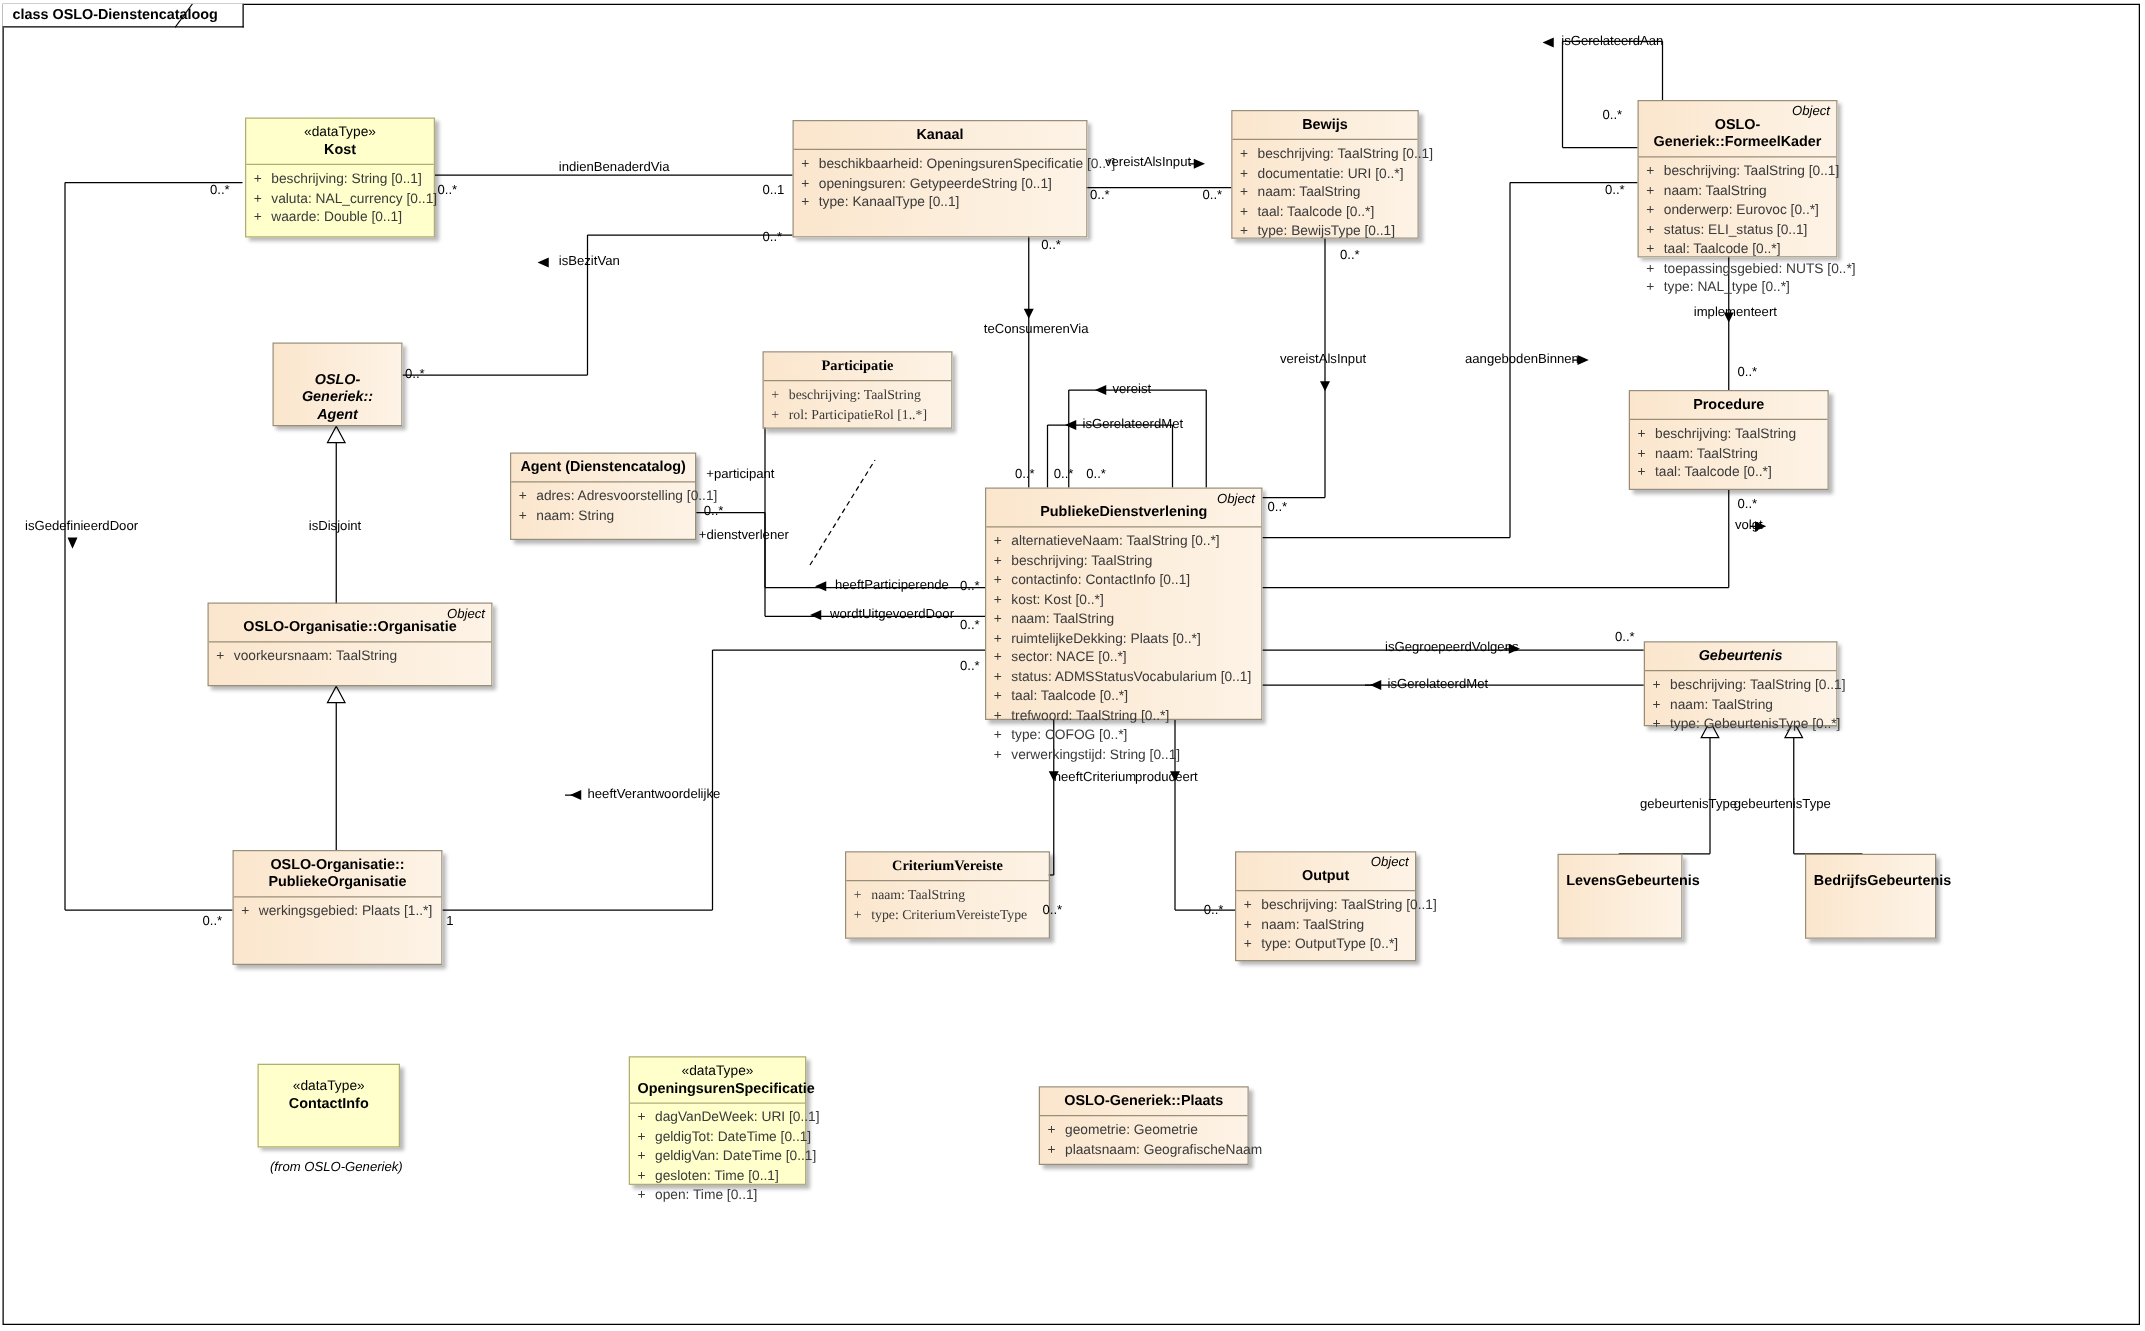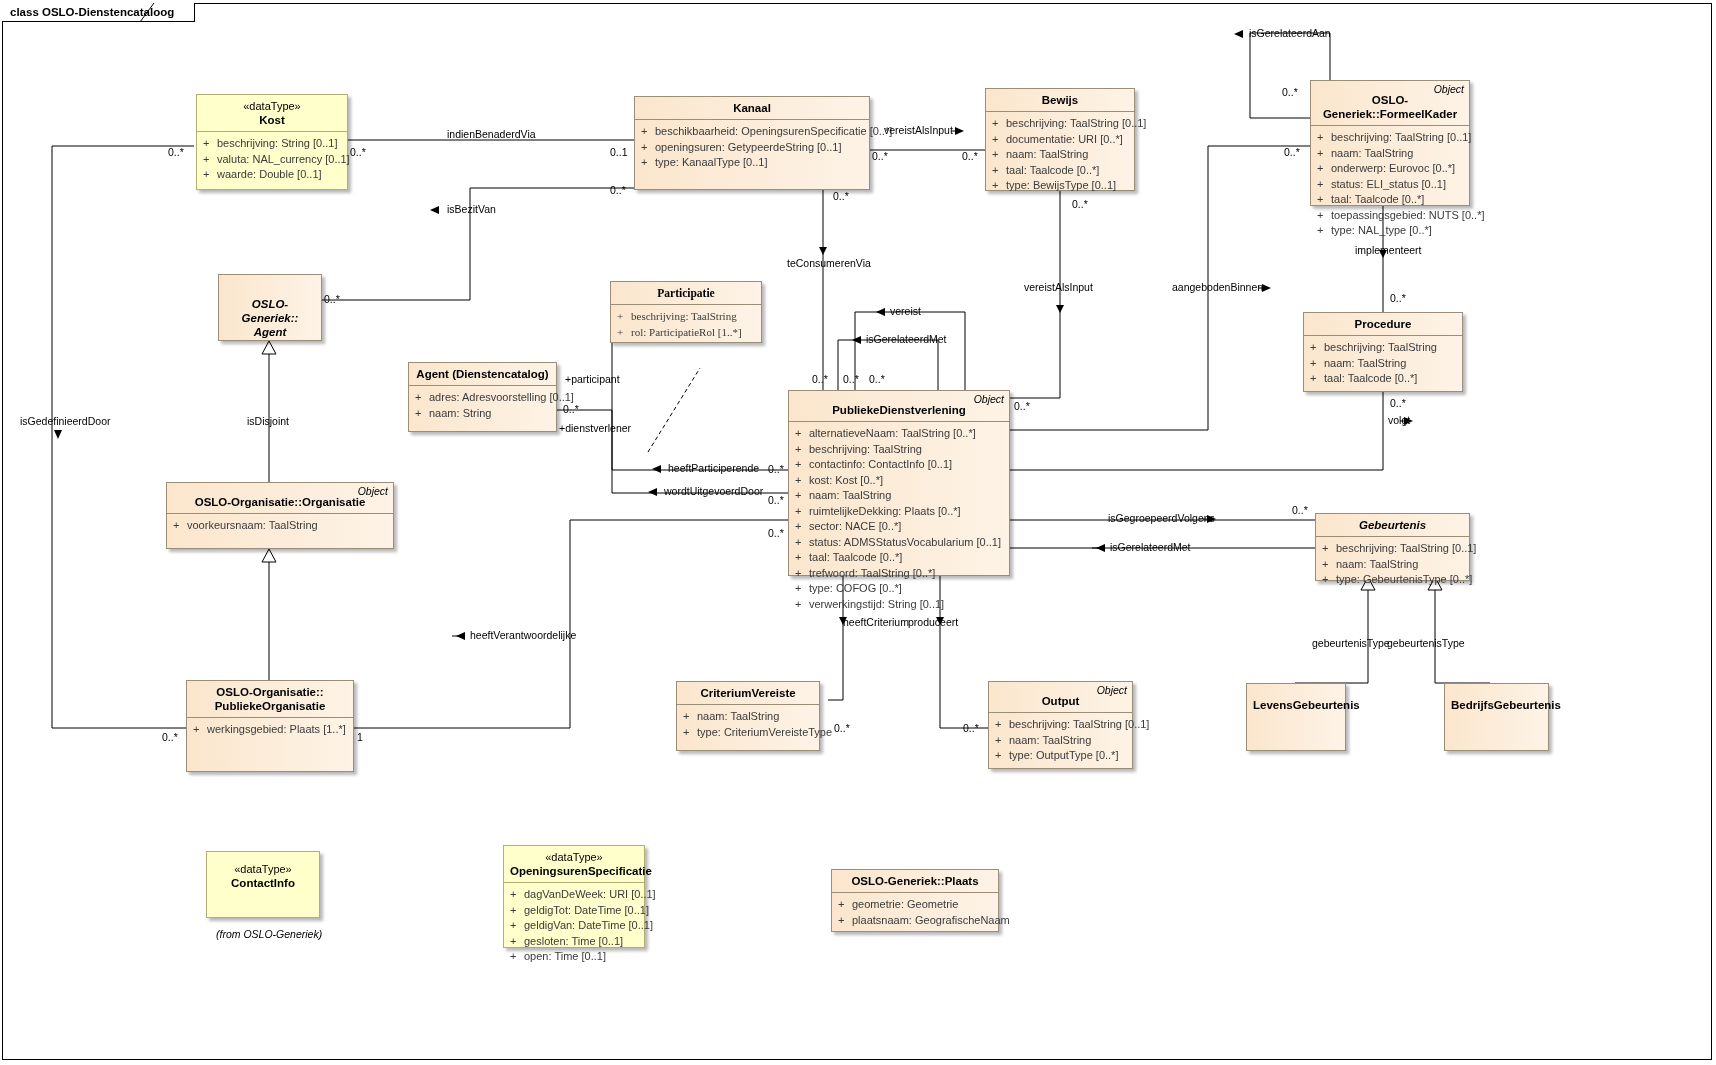--- a/index.html
+++ b/index.html
@@ -396,21 +396,21 @@
           <span class="vis">+</span>
           <span>type: COFOG [0..*]</span>
         </div>
       <div class="attr">
           <span class="vis">+</span>
           <span>verwerkingstijd: String [0..1]</span>
         </div>
     </div>
   </div>
 
-  <div class="cls" style="left:676px;top:681px;width:144px;height:70px;">
+  <div class="cls" style="left:676px;top:681px;width:164px;height:70px;font-family:Liberation Serif, serif;">
     <div class="hdr">
       <div class="nm">CriteriumVereiste</div>
     </div>
     <div class="sep"></div>
     <div class="attrs">
       <div class="attr">
           <span class="vis">+</span>
           <span>naam: TaalString</span>
         </div>
       <div class="attr">

